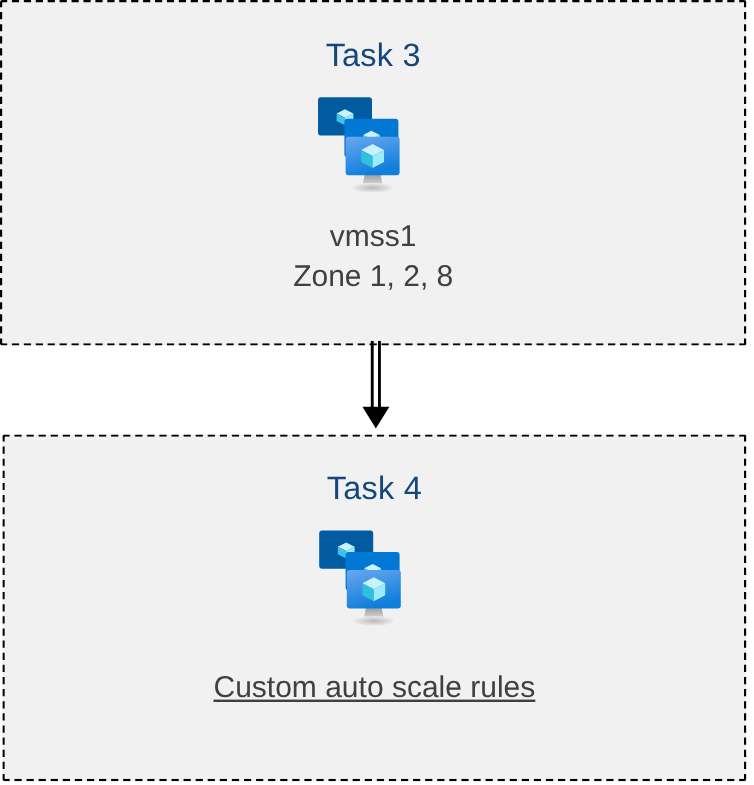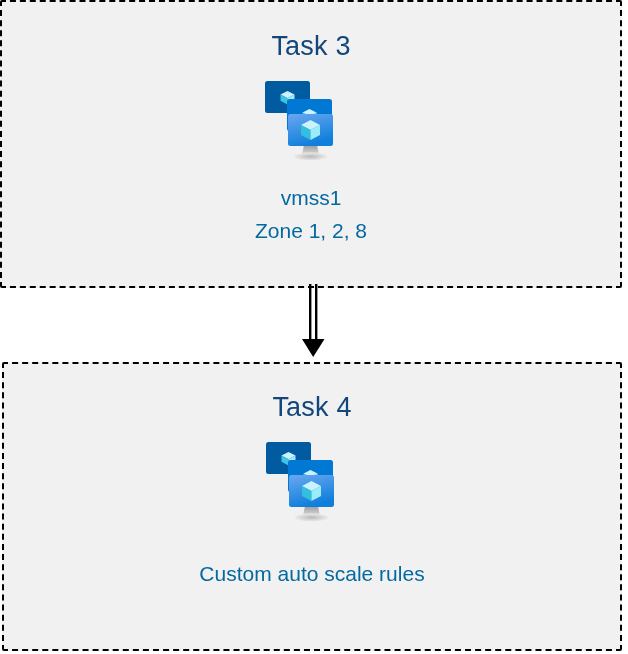--- a/index.html
+++ b/index.html
@@ -71,28 +71,28 @@
   
   .vmss-icon {
     display: block;
   }
   #card-task3 .vmss-icon { margin-top: 17px; }
   #card-task4 .vmss-icon { margin-top: 17px; }
 
   
   .label-block {
     text-align: center;
-    color: #0369a1;
-    font-size: 21px;
+    color: #404040;
+    font-size: 25px;
     line-height: 33px;
     font-weight: 400;
     white-space: nowrap;
   }
   #card-task3 .label-block { margin-top: 16px; }
-  #card-task4 .label-block { margin-top: 31px; }
+  #card-task4 .label-block { margin-top: 31px; text-decoration: underline; }
 
   
   #connector {
     position: absolute;
     left: 297px;
     top: 284px;
     width: 34px;
     height: 76px;
   }
 </style>

